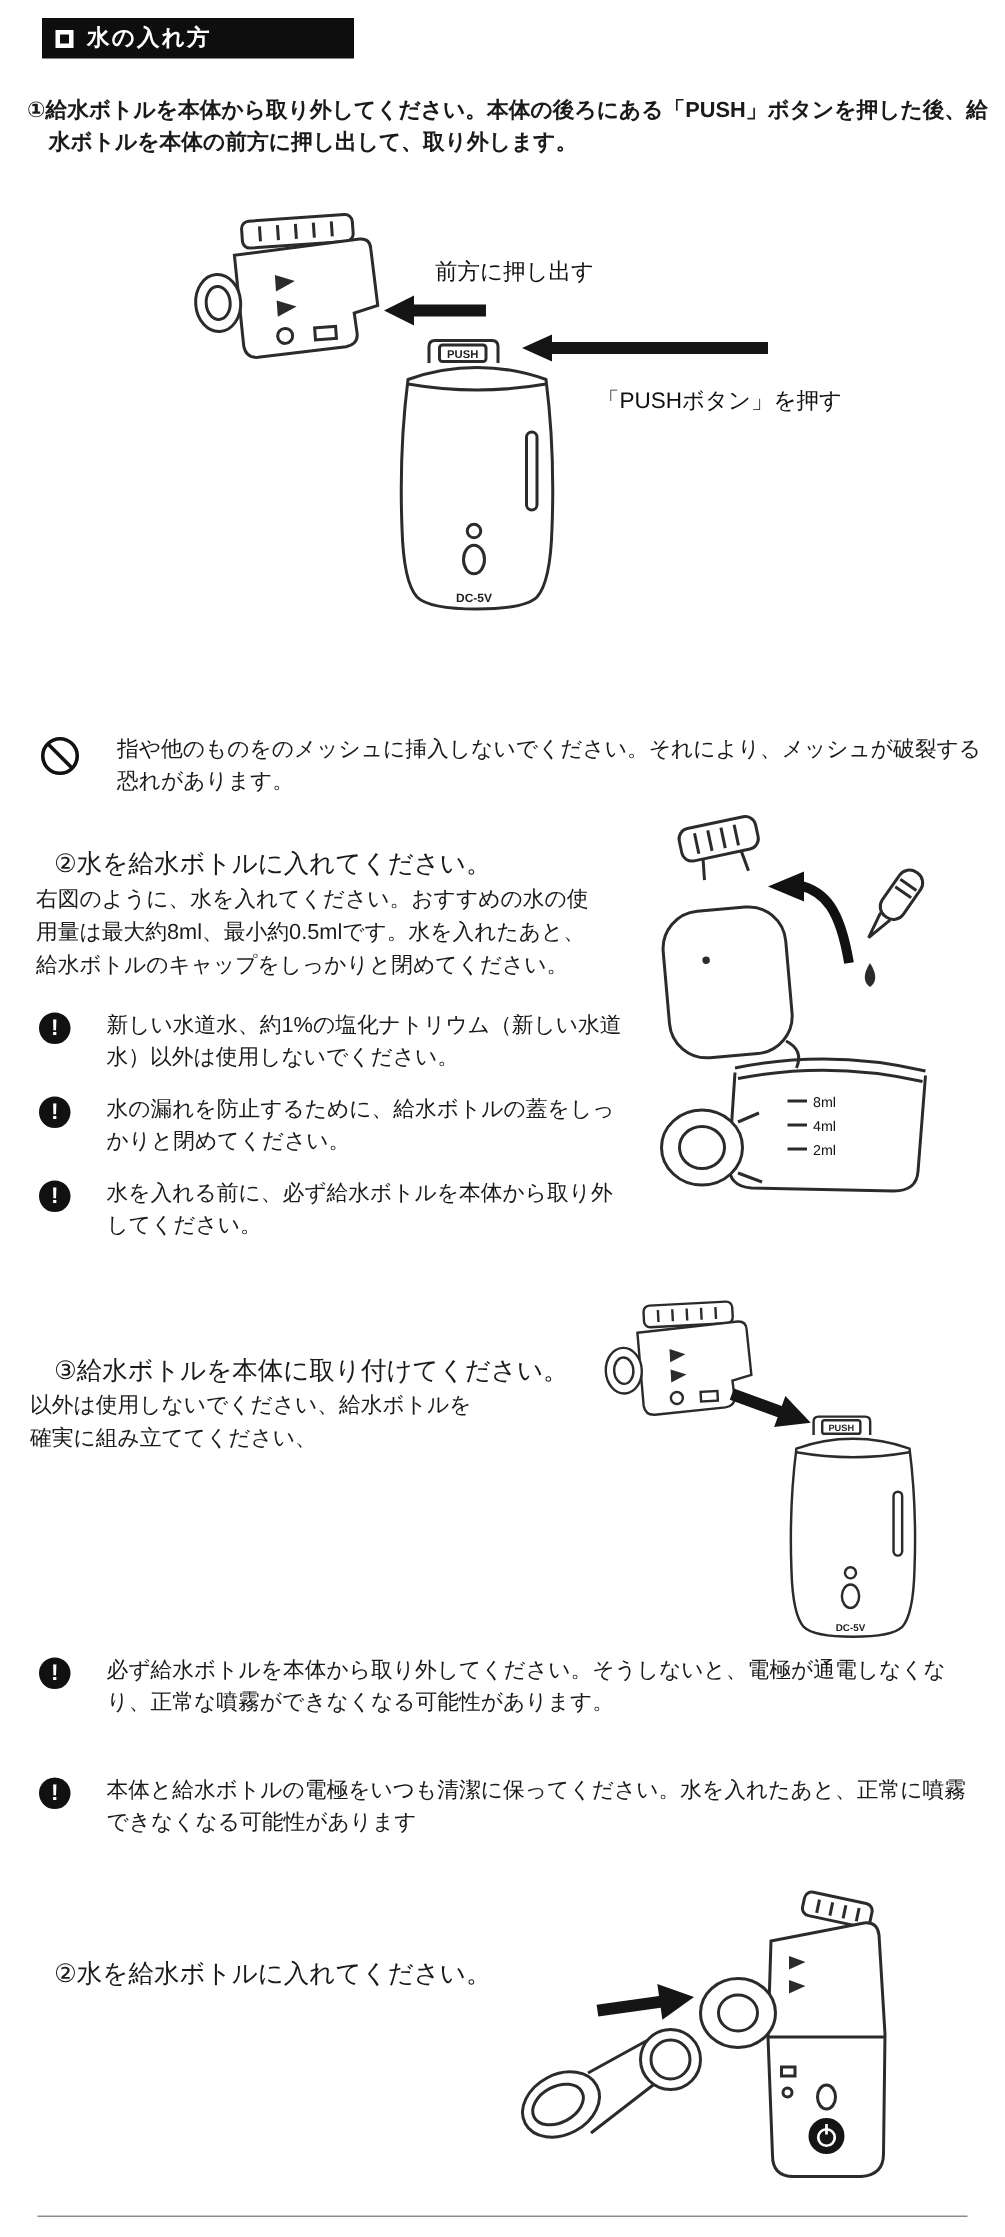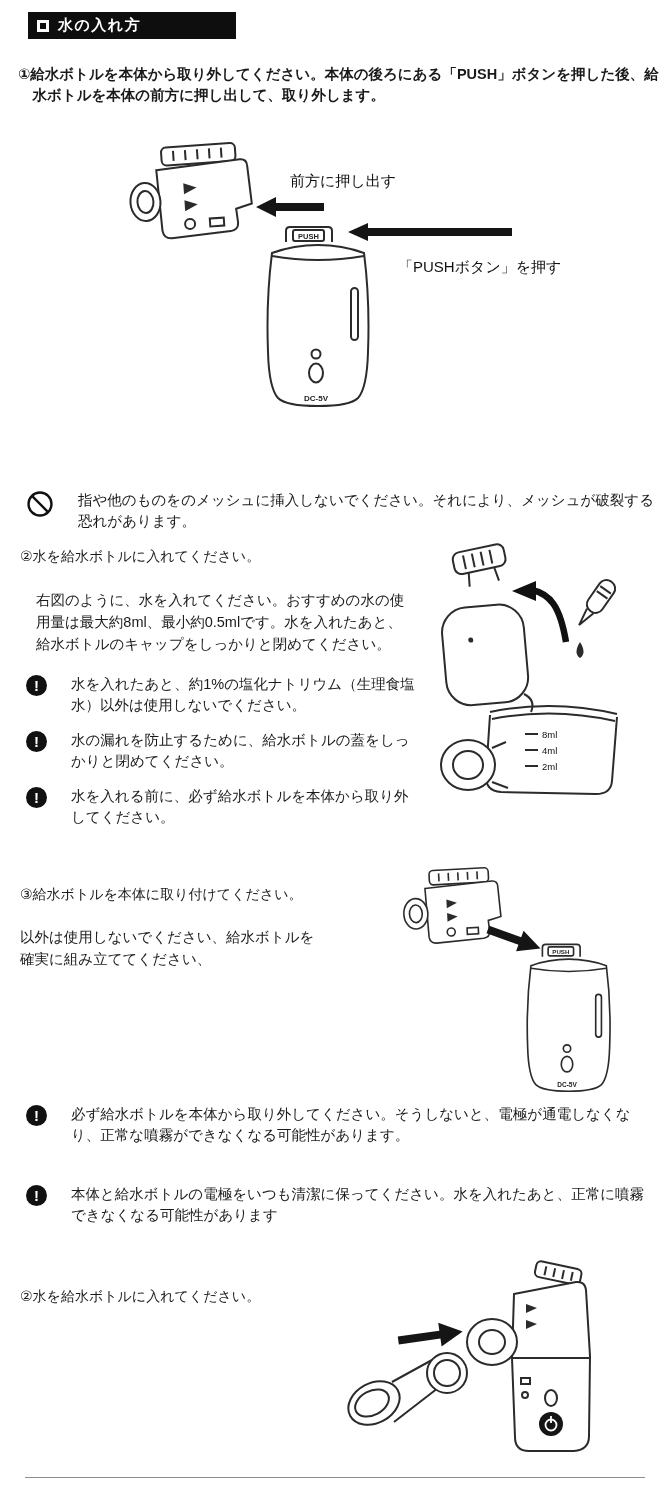--- a/index.html
+++ b/index.html
@@ -5,21 +5,21 @@
   html,body{margin:0;padding:0;background:#fff;}
   .page{position:relative;width:670px;height:1491px;background:#fff;overflow:hidden;
         font-family:"Liberation Sans","DejaVu Sans",sans-serif;color:#1a1a1a;}
   .abs{position:absolute;}
   .header-bar{left:28px;top:12px;width:208px;height:27px;background:#0e0e0e;
         display:flex;align-items:center;gap:9px;padding-left:9px;box-sizing:border-box;}
   .header-sq{width:6px;height:6px;border:3px solid #fff;flex:0 0 auto;}
   .header-title{color:#fff;font-size:15px;font-weight:700;letter-spacing:1.5px;white-space:nowrap;}
   .body-text{font-size:14.5px;line-height:1.45;margin:0;}
   .hang{padding-left:1em;text-indent:-1em;font-weight:bold;}
-  .step-title{font-size:14px;font-weight:500;margin:0;white-space:nowrap;}
+  .step-title{font-size:17px;font-weight:500;margin:16px;white-space:nowrap;}
   .prewrap{white-space:pre-line;}
   .warn-row{display:flex;gap:24px;align-items:flex-start;}
   .alert-icon{flex:0 0 auto;width:21px;height:21px;border-radius:50%;background:#111;color:#fff;
         display:flex;align-items:center;justify-content:center;font-size:15px;font-weight:700;margin-top:1px;}
   .prohibit-icon{flex:0 0 auto;margin-top:0;}
   .warn-text{font-size:14.5px;line-height:1.42;margin:0;}
   .warn-list{display:flex;flex-direction:column;gap:15px;}
   .rule{background:#8c8c8c;height:1px;}
   svg text{font-family:"Liberation Sans","DejaVu Sans",sans-serif;}
 </style>
@@ -77,26 +77,26 @@
 
   <div class="abs warn-row" style="left:26px;top:490px;width:632px">
     <svg class="prohibit-icon" width="28" height="28" viewBox="0 0 28 28">
       <circle cx="14" cy="14" r="11.5" fill="none" stroke="#111" stroke-width="2.4"></circle>
       <line x1="6.2" y1="6.2" x2="21.8" y2="21.8" stroke="#111" stroke-width="2.4"></line>
     </svg>
     <p class="warn-text" style="width:590px">指や他のものをのメッシュに挿入しないでください。それにより、メッシュが破裂する恐れがあります。</p>
   </div>
 
   <h3 class="abs step-title" style="left:20px;top:548px">②水を給水ボトルに入れてください。</h3>
-  <p class="abs body-text" style="left:36px;top:590px;width:375px;line-height:1.5">右図のように、水を入れてください。おすすめの水の使用量は最大約8ml、最小約0.5mlです。水を入れたあと、給水ボトルのキャップをしっかりと閉めてください。</p>
+  <p class="abs body-text" style="left:24px;top:590px;width:375px;line-height:1.5">右図のように、水を入れてください。おすすめの水の使用量は最大約8ml、最小約0.5mlです。水を入れたあと、給水ボトルのキャップをしっかりと閉めてください。</p>
 
   <div class="abs warn-list" style="left:26px;top:674px;width:392px">
     <div class="warn-row">
       <span class="alert-icon">!</span>
-      <p class="warn-text" style="width:356px">水を入れたあと、約1%の塩化ナトリウム（生理食塩水）以外は使用しないでください。</p>
+      <p class="warn-text" style="width:356px">新しい水道水、約1%の塩化ナトリウム（新しい水道水）以外は使用しないでください。</p>
     </div>
     <div class="warn-row">
       <span class="alert-icon">!</span>
       <p class="warn-text" style="width:356px">水の漏れを防止するために、給水ボトルの蓋をしっかりと閉めてください。</p>
     </div>
     <div class="warn-row">
       <span class="alert-icon">!</span>
       <p class="warn-text" style="width:356px">水を入れる前に、必ず給水ボトルを本体から取り外してください。</p>
     </div>
   </div>

